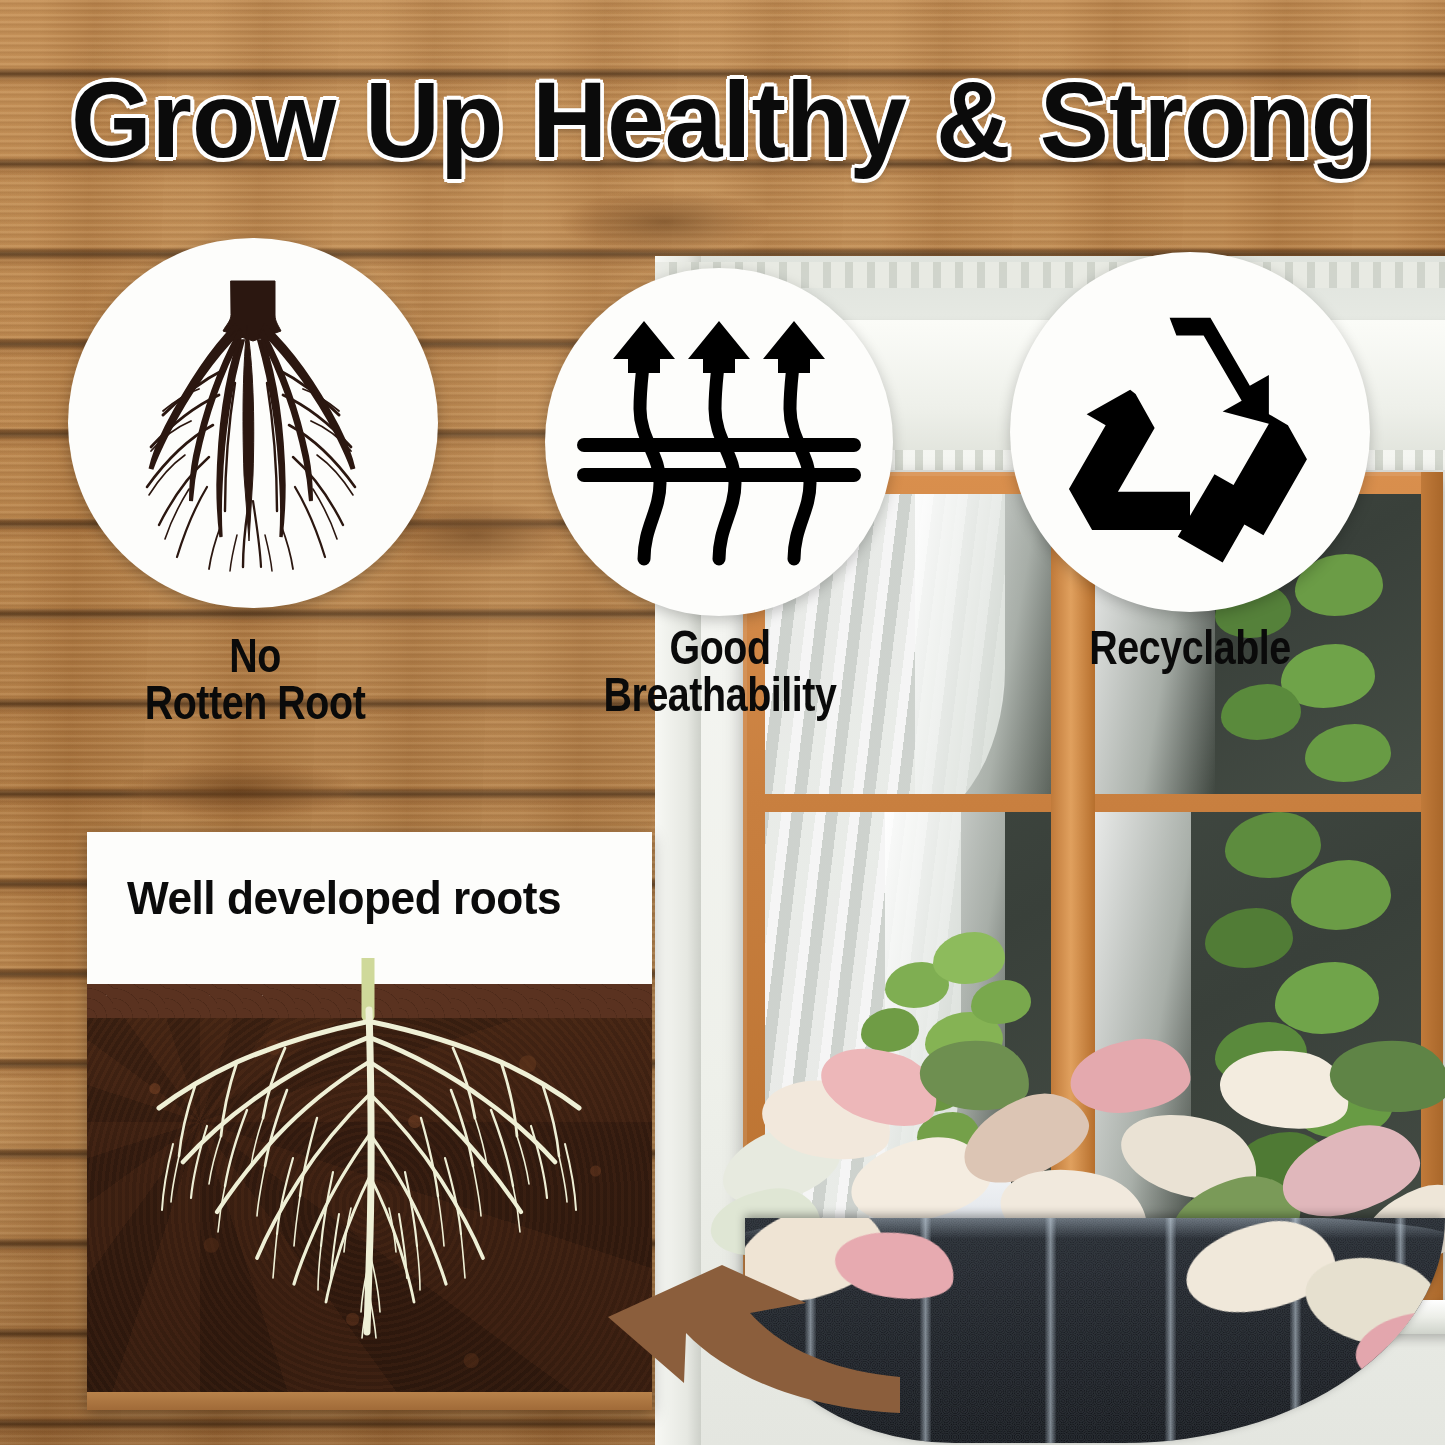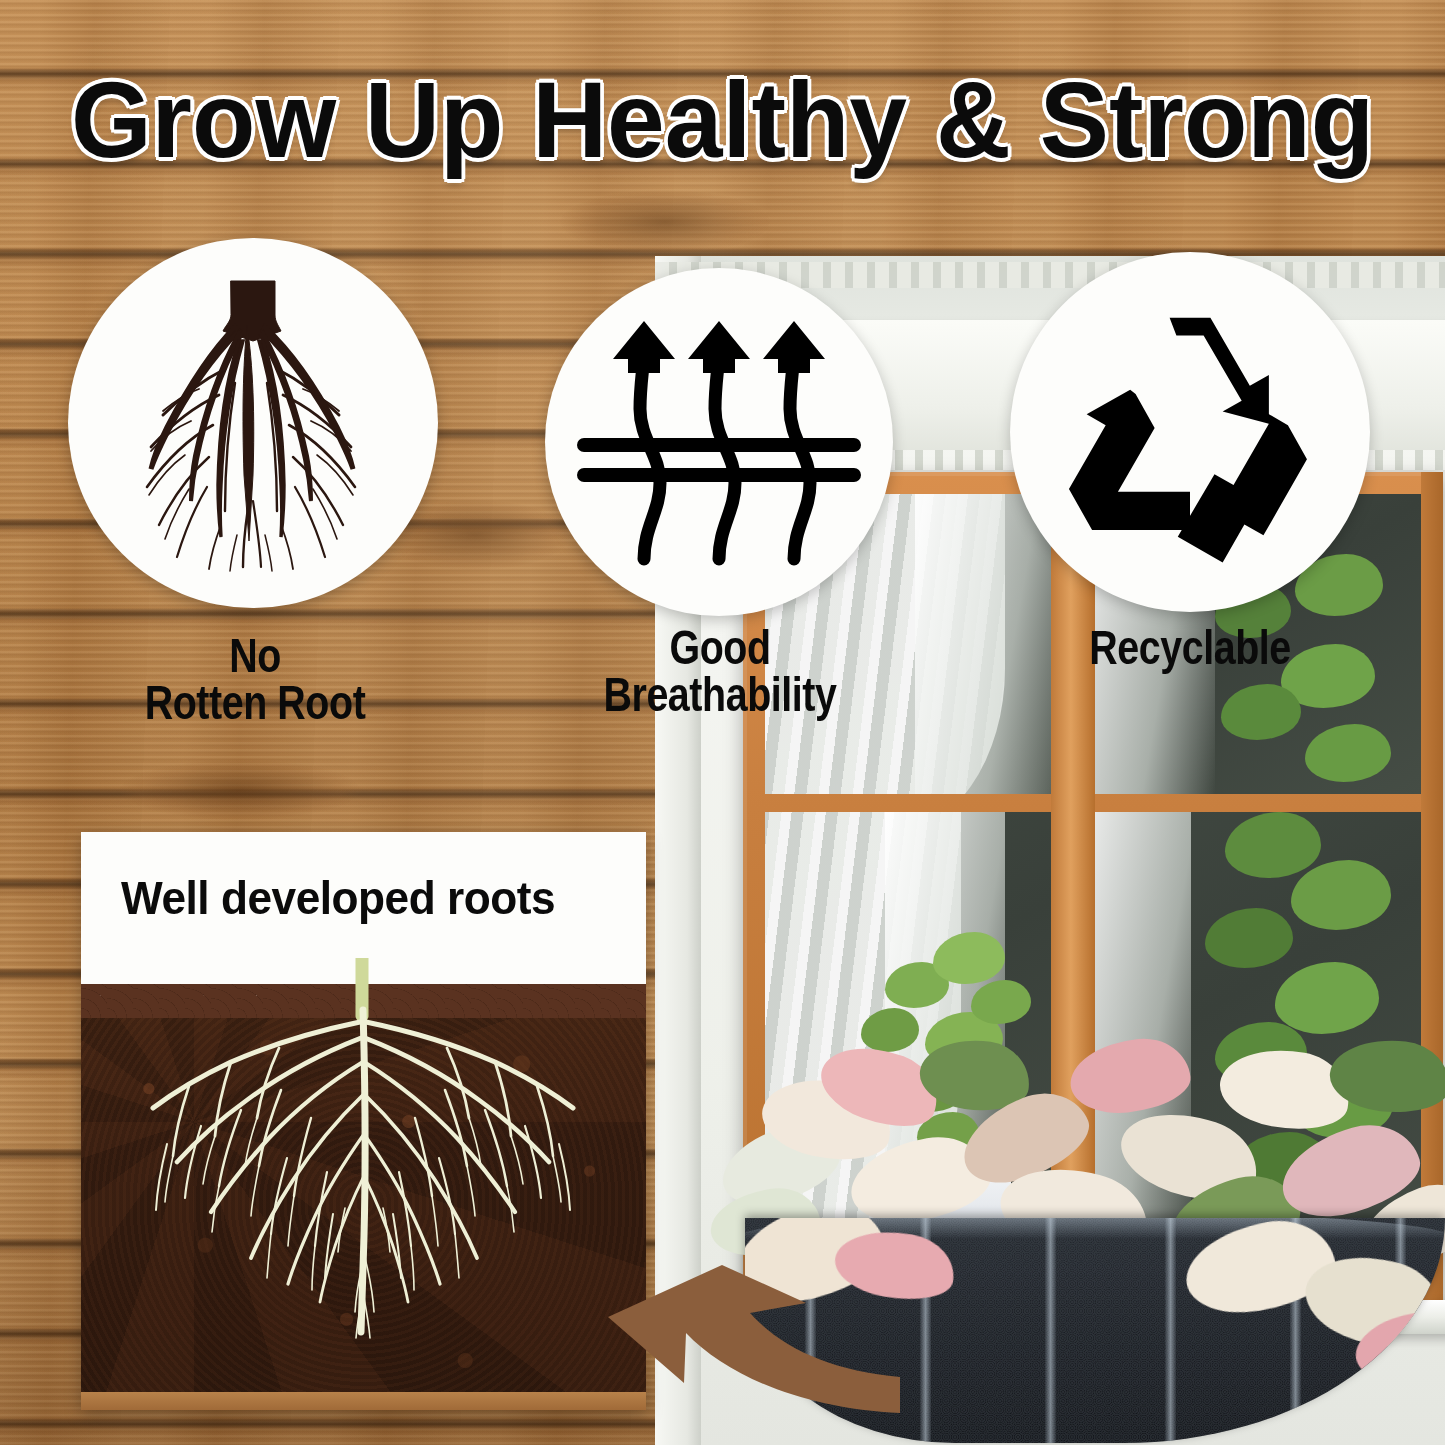--- a/index.html
+++ b/index.html
@@ -135,21 +135,21 @@
     color:#0b0b0b;white-space:nowrap;
     transform:scaleX(.97);
     text-shadow:
       -3px -3px 0 #fff, 3px -3px 0 #fff, -3px 3px 0 #fff, 3px 3px 0 #fff,
       -4px 0 0 #fff, 4px 0 0 #fff, 0 -4px 0 #fff, 0 4px 0 #fff,
       0 6px 8px rgba(0,0,0,.22);
   }
 
   
   .roots-panel{
-    position:absolute;left:81px;top:832px;width:565px;height:578px;
+    position:absolute;left:87px;top:832px;width:565px;height:578px;
     background:#fdfdfb;overflow:hidden;
     box-shadow:0 5px 16px rgba(0,0,0,.28);
   }
   .roots-title{
     position:absolute;left:40px;top:38px;
     font-size:47px;font-weight:bold;color:#0b0b0b;
     letter-spacing:-.5px;white-space:nowrap;
     transform:scaleX(.94);transform-origin:left center;
   }
   .soil{

